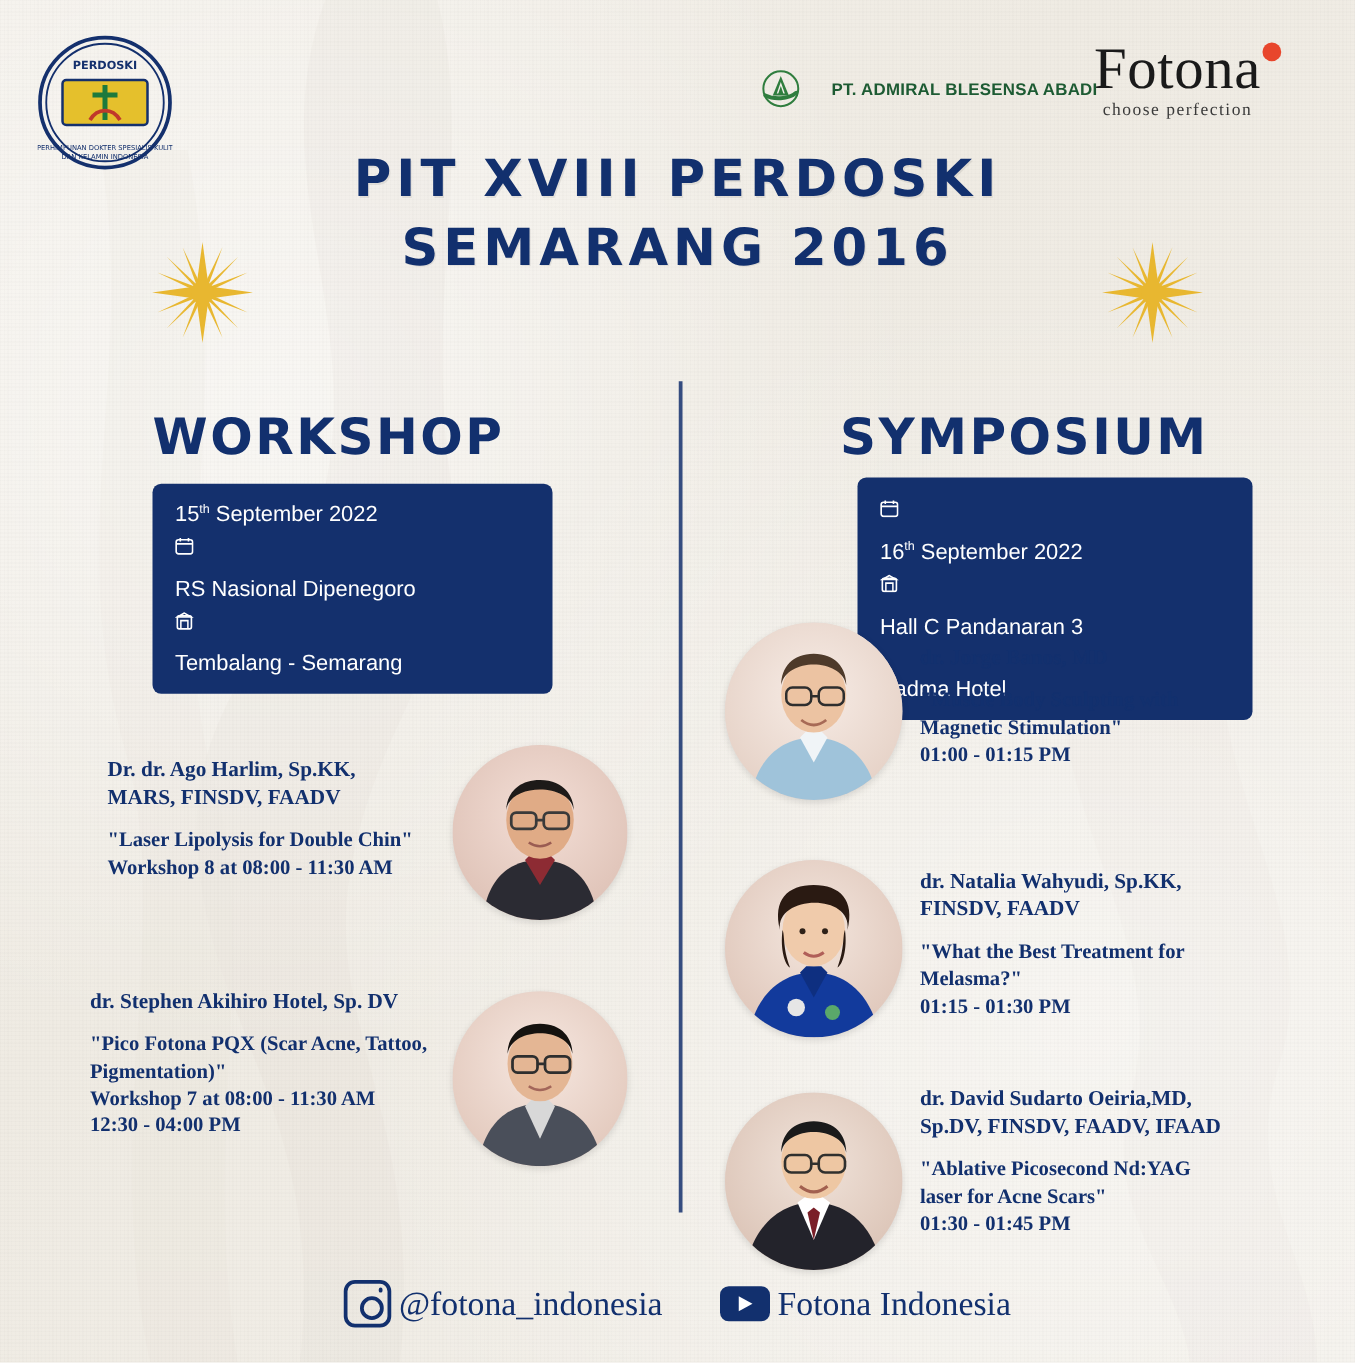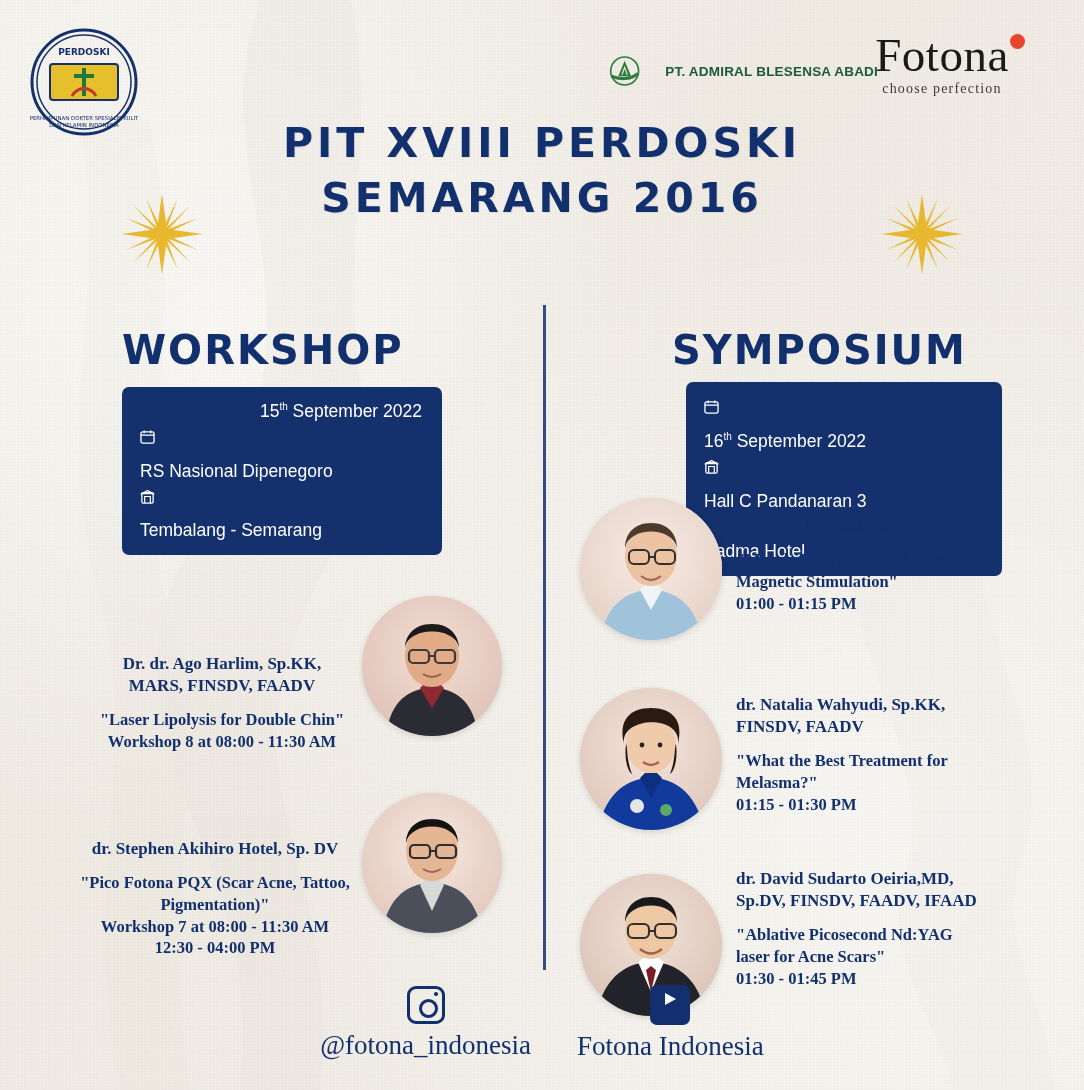--- a/index.html
+++ b/index.html
@@ -179,21 +179,21 @@
     gap: 8px;
     white-space: nowrap;
     flex-direction: column;
   }
   .info-row .ico {
     width: 16px;
     flex: 0 0 16px;
     display: inline-block;
     margin-top: 2px;
   }
-  .info-date-center { text-align: right; }
+  .info-date-center { text-align: left; }
   sup { font-size: 10px; }
 
   
   .photo {
     position: absolute;
     border-radius: 50%;
     overflow: hidden;
     background: #e7d8d2;
     box-shadow: 0 2px 6px rgba(0,0,0,0.12);
   }
@@ -211,21 +211,21 @@
     font-weight: bold;
     font-size: 16.5px;
     line-height: 1.32;
     margin-top: 12px;
   }
   .speaker-time {
     font-weight: bold;
     font-size: 16.5px;
     line-height: 1.32;
   }
-  .align-center { text-align: center; margin-top: 48px; }
+  .align-center { text-align: left; }
 
   
   .sp-l1-text { left: 86px; top: 605px; width: 272px; }
   .sp-l1-photo { left: 362px; top: 596px; width: 140px; height: 140px; }
   .sp-l2-text { left: 72px; top: 790px; width: 286px; }
   .sp-l2-photo { left: 362px; top: 793px; width: 140px; height: 140px; }
 
   
   .sp-r1-photo { left: 580px; top: 498px; width: 142px; height: 142px; }
   .sp-r1-text { left: 736px; top: 515px; width: 260px; }
@@ -245,21 +245,20 @@
     align-items: center;
     gap: 46px;
   }
   .social {
     display: flex;
     align-items: center;
     gap: 6px;
     color: #12306e;
     font-size: 27px;
     font-family: "Liberation Serif", serif;
-    flex-direction: column;
   }
   .ig-icon {
     width: 32px;
     height: 32px;
     border: 3px solid #12306e;
     border-radius: 9px;
     position: relative;
     flex: 0 0 32px;
   }
   .ig-icon::before {

